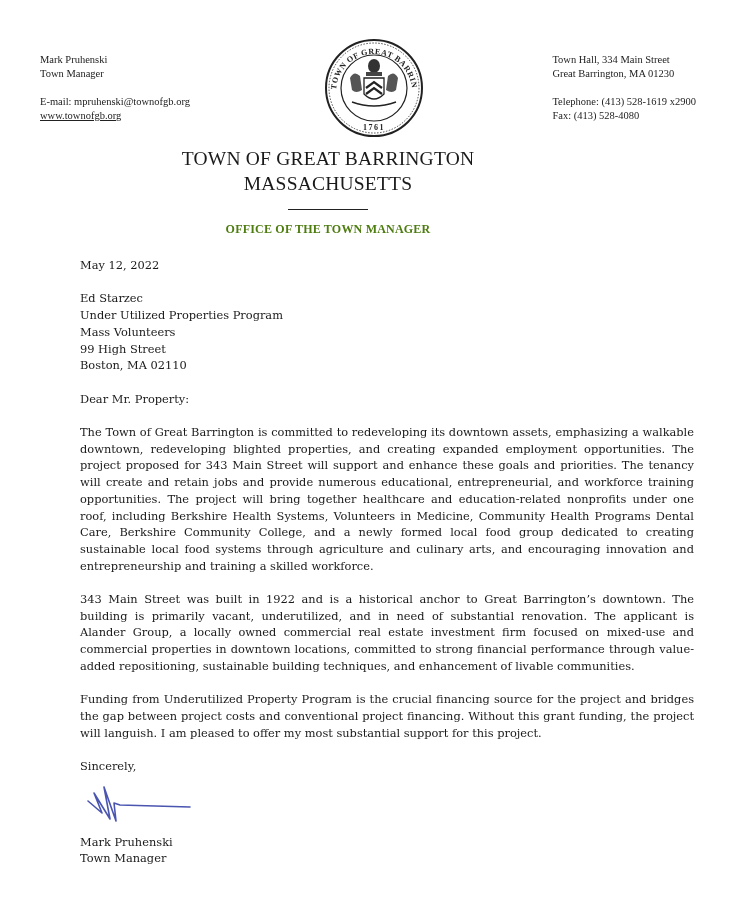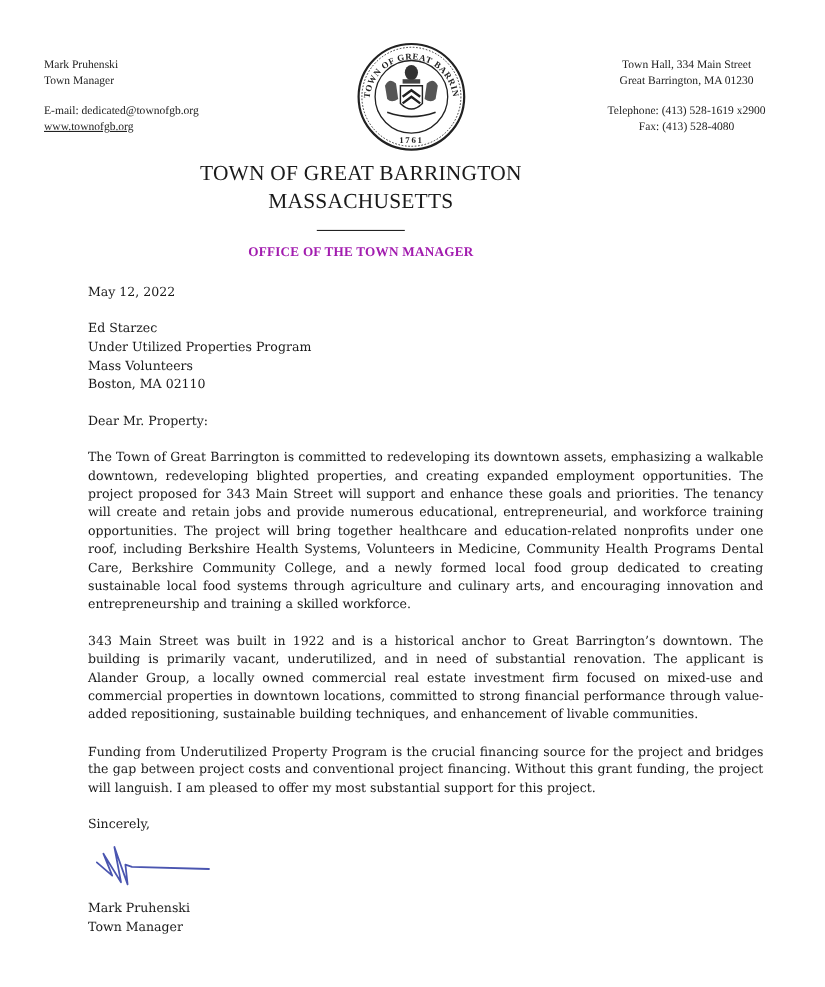--- a/index.html
+++ b/index.html
@@ -5,44 +5,44 @@
   html, body { margin: 0; padding: 0; background: #ffffff; }
   body {
     width: 750px; height: 897px; position: relative; overflow: hidden;
     font-family: "DejaVu Serif", "Liberation Serif", serif;
     color: #1a1a1a;
   }
   .small { font-family: "Liberation Serif", serif; font-size: 10.5px; line-height: 14px; color: #222; }
   #header-left { position: absolute; left: 40px; top: 53px; }
   #header-left .gap { height: 14px; }
   #header-left .link { text-decoration: underline; color: #222; }
-  #header-right { position: absolute; right: 54px; top: 53px; text-align: center; }
+  #header-right { position: absolute; right: 54px; top: 53px; text-align: left; }
   #header-right .gap { height: 14px; }
   #seal { position: absolute; left: 310px; top: 38px; width: 128px; height: 100px; }
   #title-block { position: absolute; left: 0; width: 656px; top: 146px; text-align: center; }
   #title-block .t1 { font-family: "Liberation Serif", serif; font-size: 19.5px; line-height: 25px; letter-spacing: 0.2px; color: #1a1a1a; }
   #title-block .rule { width: 80px; height: 1px; background: #222; margin: 13px auto 12px auto; }
-  #title-block .office { font-family: "Liberation Serif", serif; font-size: 12px; font-weight: bold; letter-spacing: 0.2px; color: #a21caf; }
+  #title-block .office { font-family: "Liberation Serif", serif; font-size: 12px; font-weight: bold; letter-spacing: 0.2px; color: #4d7c0f; }
   #letter { position: absolute; left: 80px; top: 257px; width: 614px; font-size: 11.4px; line-height: 16.7px; }
   #letter p { margin: 0; }
   .date { margin-bottom: 16.7px !important; }
   .addr { margin-bottom: 16.7px !important; }
   .salute { margin-bottom: 16.7px !important; }
   .body-para { text-align: justify; margin-bottom: 16.7px !important; }
   .closing { margin-bottom: 4px !important; }
   #signature { width: 120px; height: 55px; display: block; margin-left: 0px; }
 </style>
 </head>
 <body>
 
 <div id="header-left" class="small">
   <div>Mark Pruhenski</div>
   <div>Town Manager</div>
   <div class="gap"></div>
-  <div>E-mail: dedicated@townofgb.org</div>
+  <div>E-mail: mpruhenski@townofgb.org</div>
   <div class="link">www.townofgb.org</div>
 </div>
 
 <div id="seal">
   <svg width="128" height="100" viewBox="0 0 128 100">
     <circle cx="64" cy="50" r="48" fill="none" stroke="#222" stroke-width="2"></circle>
     <circle cx="64" cy="50" r="45" fill="none" stroke="#222" stroke-width="0.8" stroke-dasharray="1.5,1.5"></circle>
     <circle cx="64" cy="50" r="33" fill="none" stroke="#222" stroke-width="1.2"></circle>
     <defs>
       <path id="ringpath" d="M 26 54 A 38 38 0 1 1 102 54"></path>
@@ -80,20 +80,21 @@
   <div class="rule"></div>
   <div class="office">OFFICE OF THE TOWN MANAGER</div>
 </div>
 
 <div id="letter">
   <p class="date">May 12, 2022</p>
   <div class="addr">
     <div>Ed Starzec</div>
     <div>Under Utilized Properties Program</div>
     <div>Mass Volunteers</div>
+    <div>99 High Street</div>
     <div>Boston, MA 02110</div>
   </div>
   <p class="salute">Dear Mr. Property:</p>
   <p class="body-para">The Town of Great Barrington is committed to redeveloping its downtown assets, emphasizing a walkable downtown, redeveloping blighted properties, and creating expanded employment opportunities. The project proposed for 343 Main Street will support and enhance these goals and priorities. The tenancy will create and retain jobs and provide numerous educational, entrepreneurial, and workforce training opportunities. The project will bring together healthcare and education-related nonprofits under one roof, including Berkshire Health Systems, Volunteers in Medicine, Community Health Programs Dental Care, Berkshire Community College, and a newly formed local food group dedicated to creating sustainable local food systems through agriculture and culinary arts, and encouraging innovation and entrepreneurship and training a skilled workforce.</p>
   <p class="body-para">343 Main Street was built in 1922 and is a historical anchor to Great Barrington’s downtown. The building is primarily vacant, underutilized, and in need of substantial renovation. The applicant is Alander Group, a locally owned commercial real estate investment firm focused on mixed-use and commercial properties in downtown locations, committed to strong financial performance through value-added repositioning, sustainable building techniques, and enhancement of livable communities.</p>
   <p class="body-para">Funding from Underutilized Property Program is the crucial financing source for the project and bridges the gap between project costs and conventional project financing. Without this grant funding, the project will languish. I am pleased to offer my most substantial support for this project.</p>
   <p class="closing">Sincerely,</p>
   <svg id="signature" viewBox="0 0 120 55">
     <path id="sigpath" d="M 8 22 L 22 34 L 14 14 L 30 40 L 24 8 L 36 42 L 34 24 L 40 26 L 110 28" fill="none" stroke="#4a55b0" stroke-width="1.6" stroke-linejoin="round" stroke-linecap="round"></path>
   </svg>

